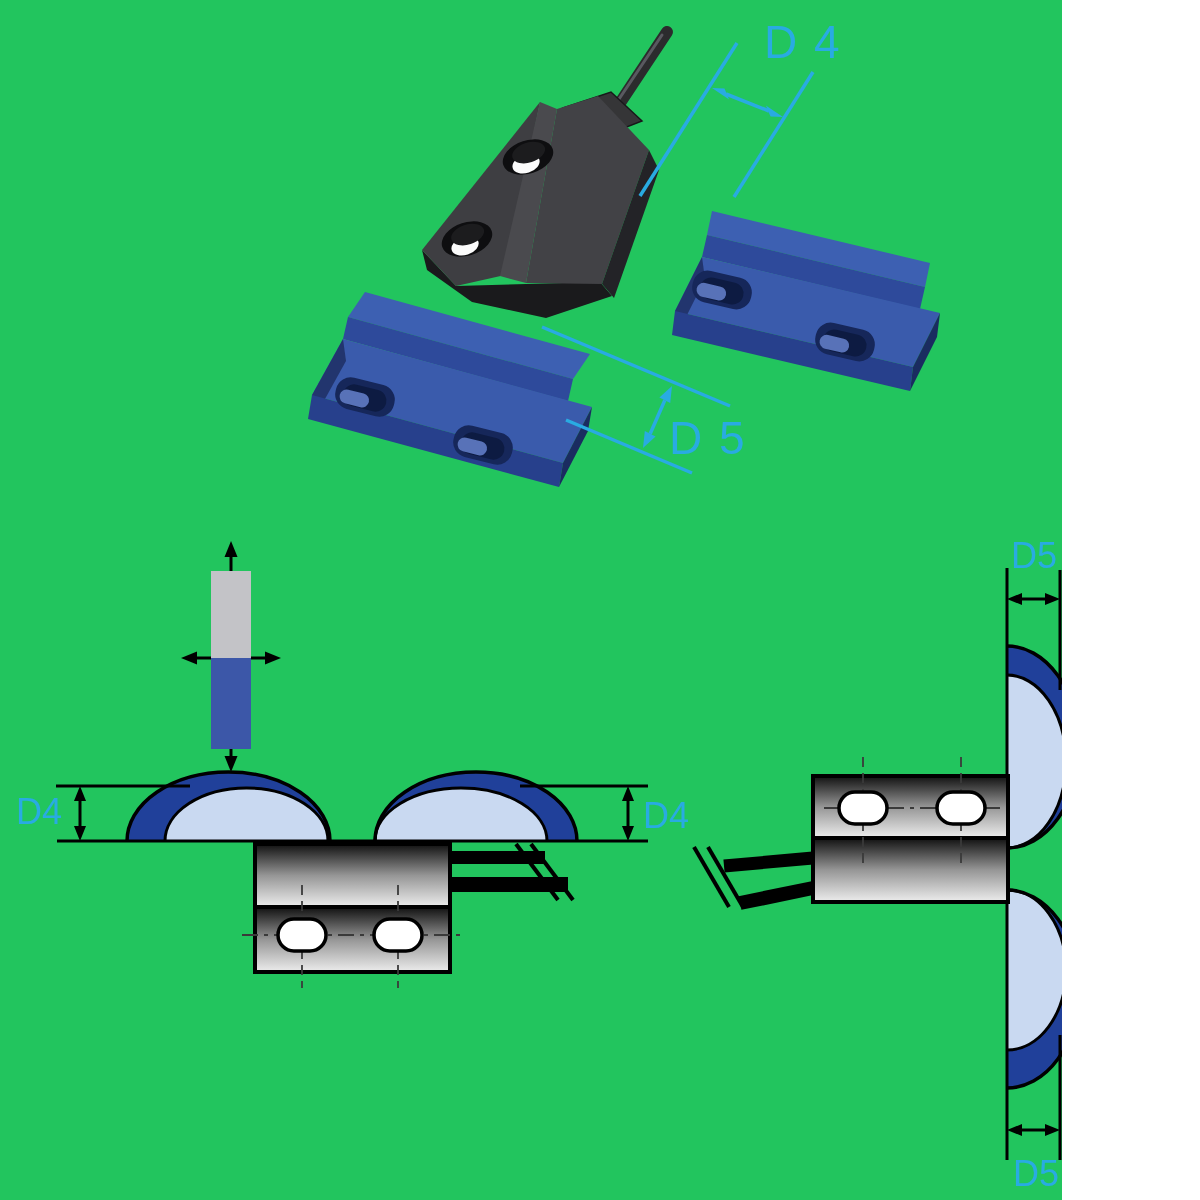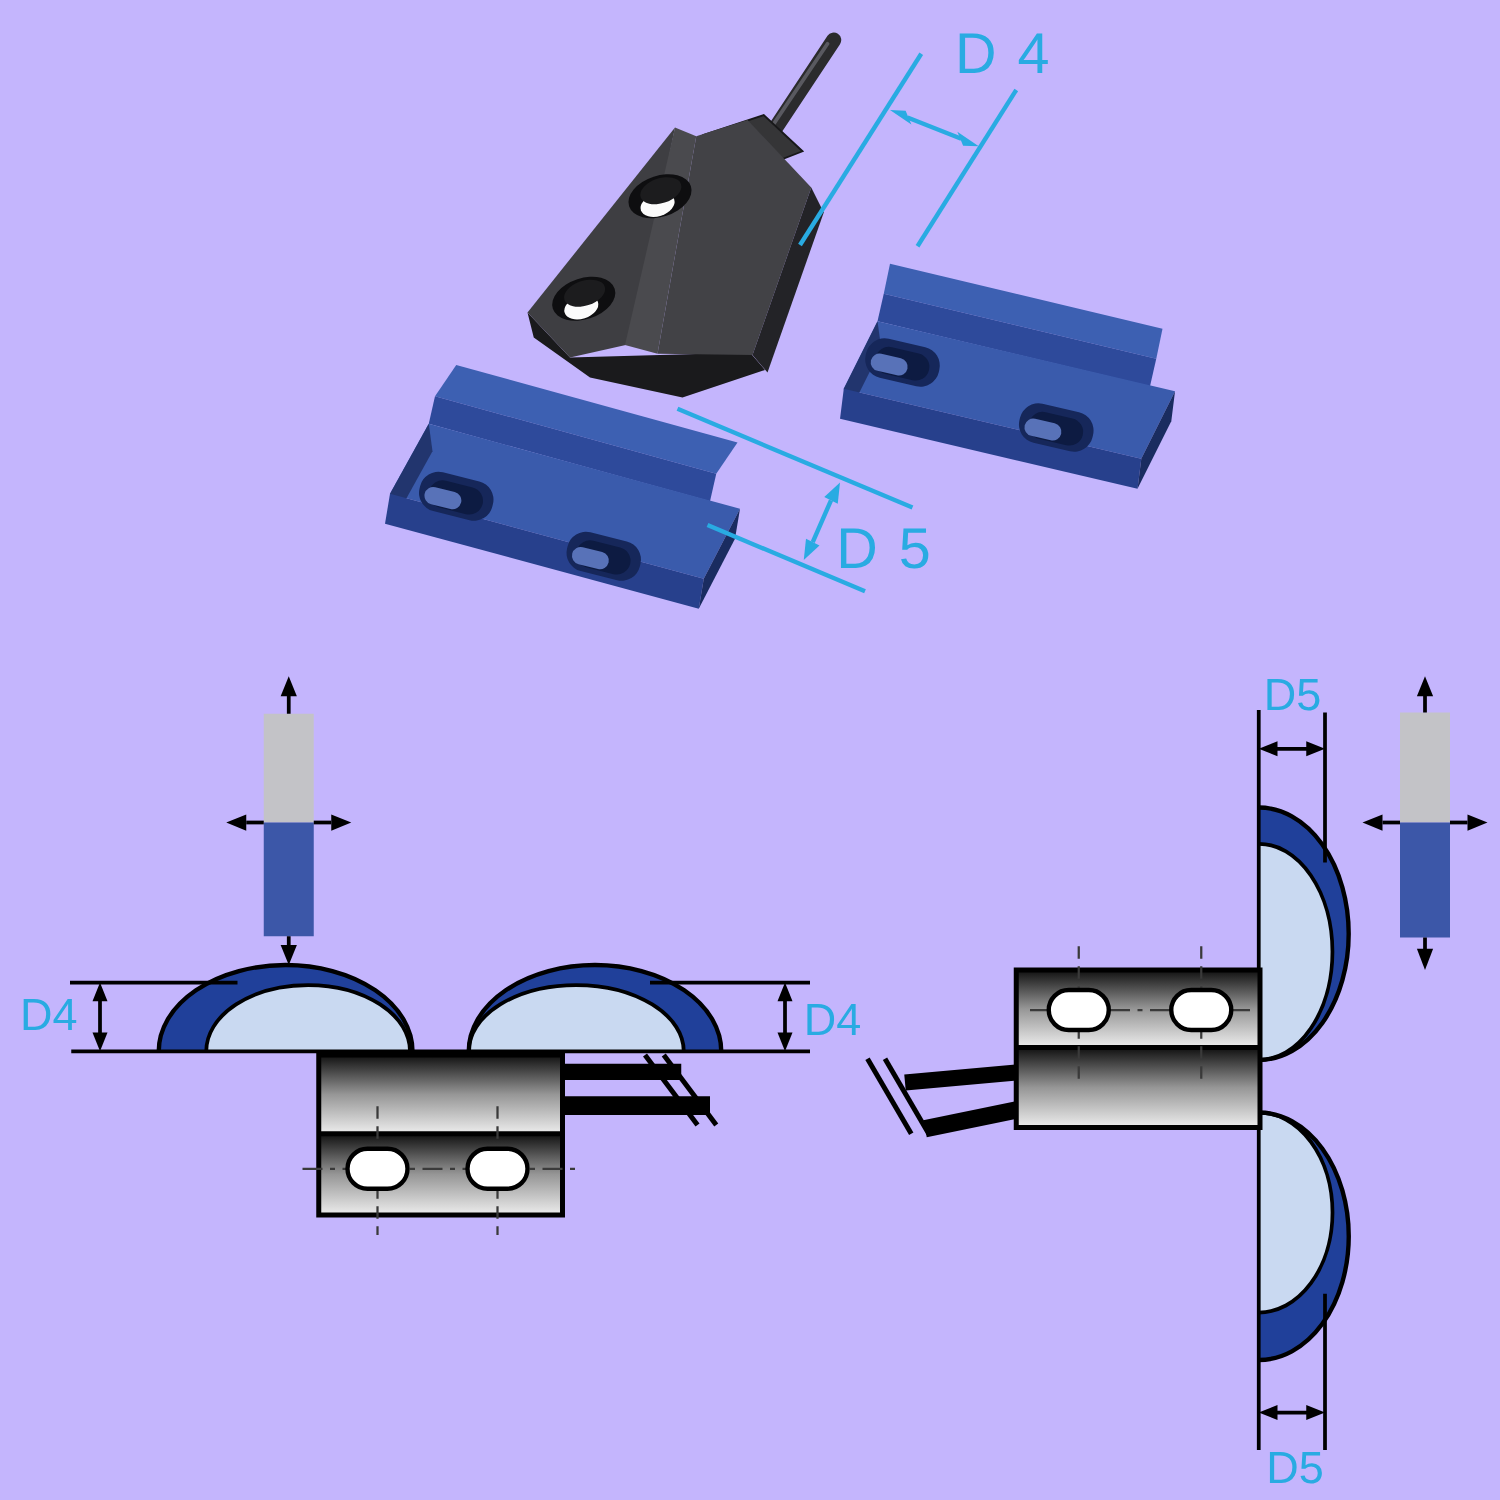--- a/index.html
+++ b/index.html
@@ -1,16 +1,16 @@
 <!DOCTYPE html>
 <html><head>
 <meta charset="utf-8">
 <style>
   html,body{margin:0;padding:0;background:#ffffff;}
-  .stage{position:relative;width:1200px;height:1200px;background:#c4b5fd;overflow:hidden;
+  .stage{position:relative;width:1062px;height:1200px;background:#22c55e;overflow:hidden;
          font-family:"Liberation Sans", sans-serif;}
   svg{position:absolute;left:0;top:0;}
   text.dim{fill:#29abe2;font-family:"Liberation Sans",sans-serif;font-weight:500;}
   text.dim-big{font-size:46px;letter-spacing:2px;}
   text.dim-small{font-size:36px;}
 </style>
 </head>
 <body>
 
 <div class="stage">

